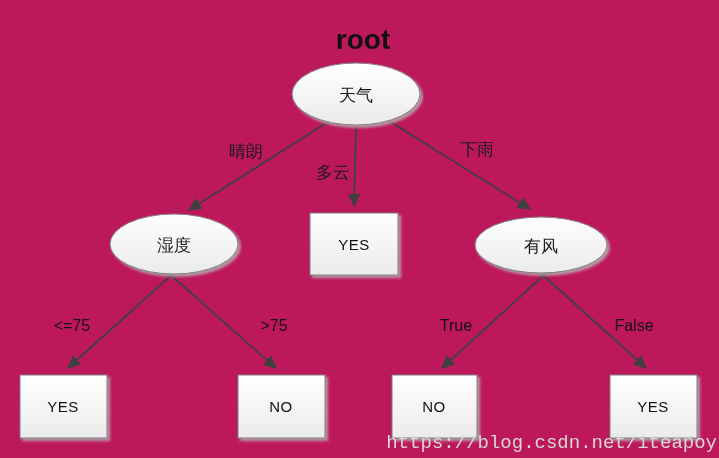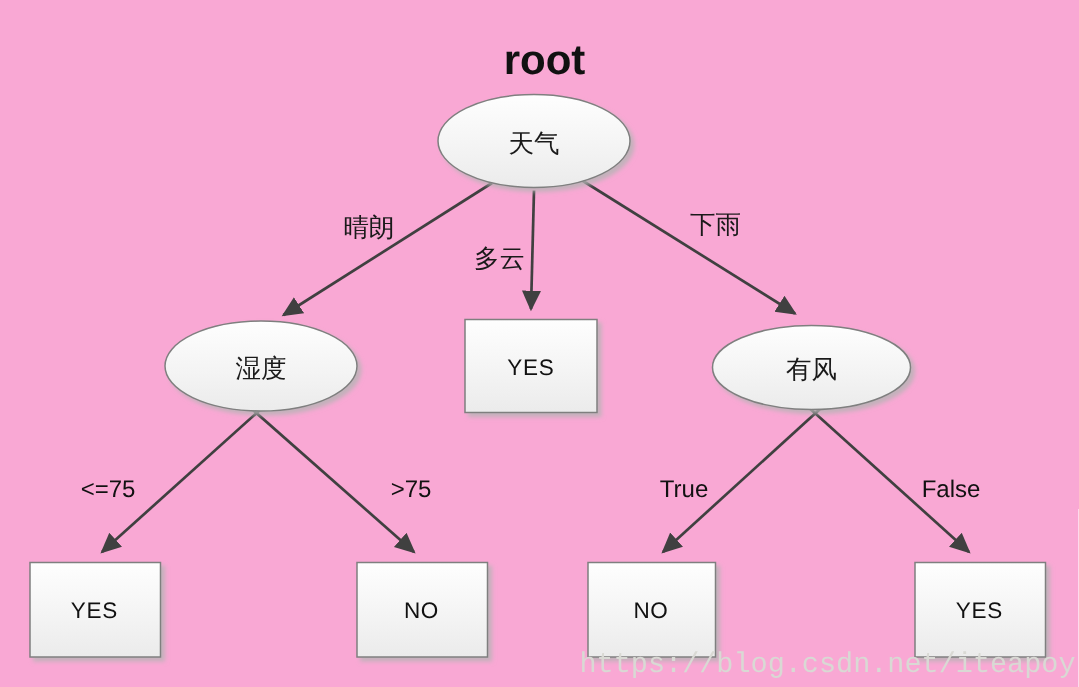--- a/index.html
+++ b/index.html
@@ -4,21 +4,21 @@
 <style>
   html, body {
     margin: 0;
     padding: 0;
     background: #ffffff;
   }
   .stage {
     position: relative;
     width: 719px;
     height: 458px;
-    background: #f9a8d4;
+    background: #be185d;
     overflow: hidden;
     font-family: "Liberation Sans", sans-serif;
   }
   svg { display: block; }
 
   .edge-line {
     stroke: #404040;
     stroke-width: 1.8;
     fill: none;
   }

